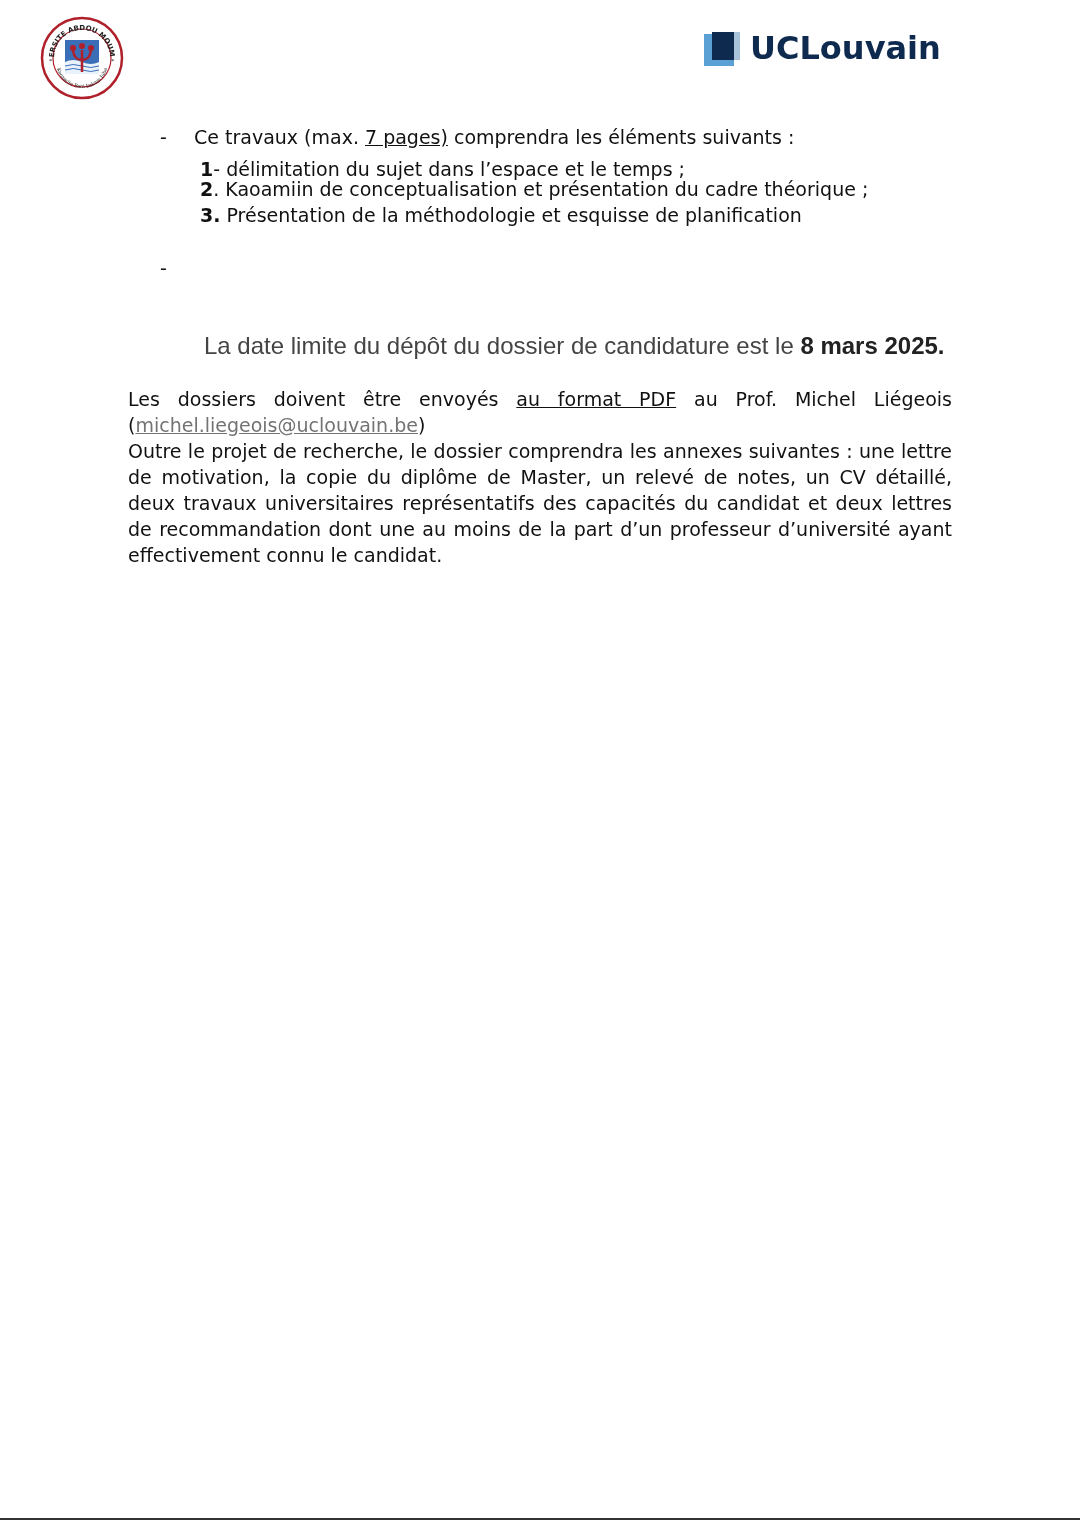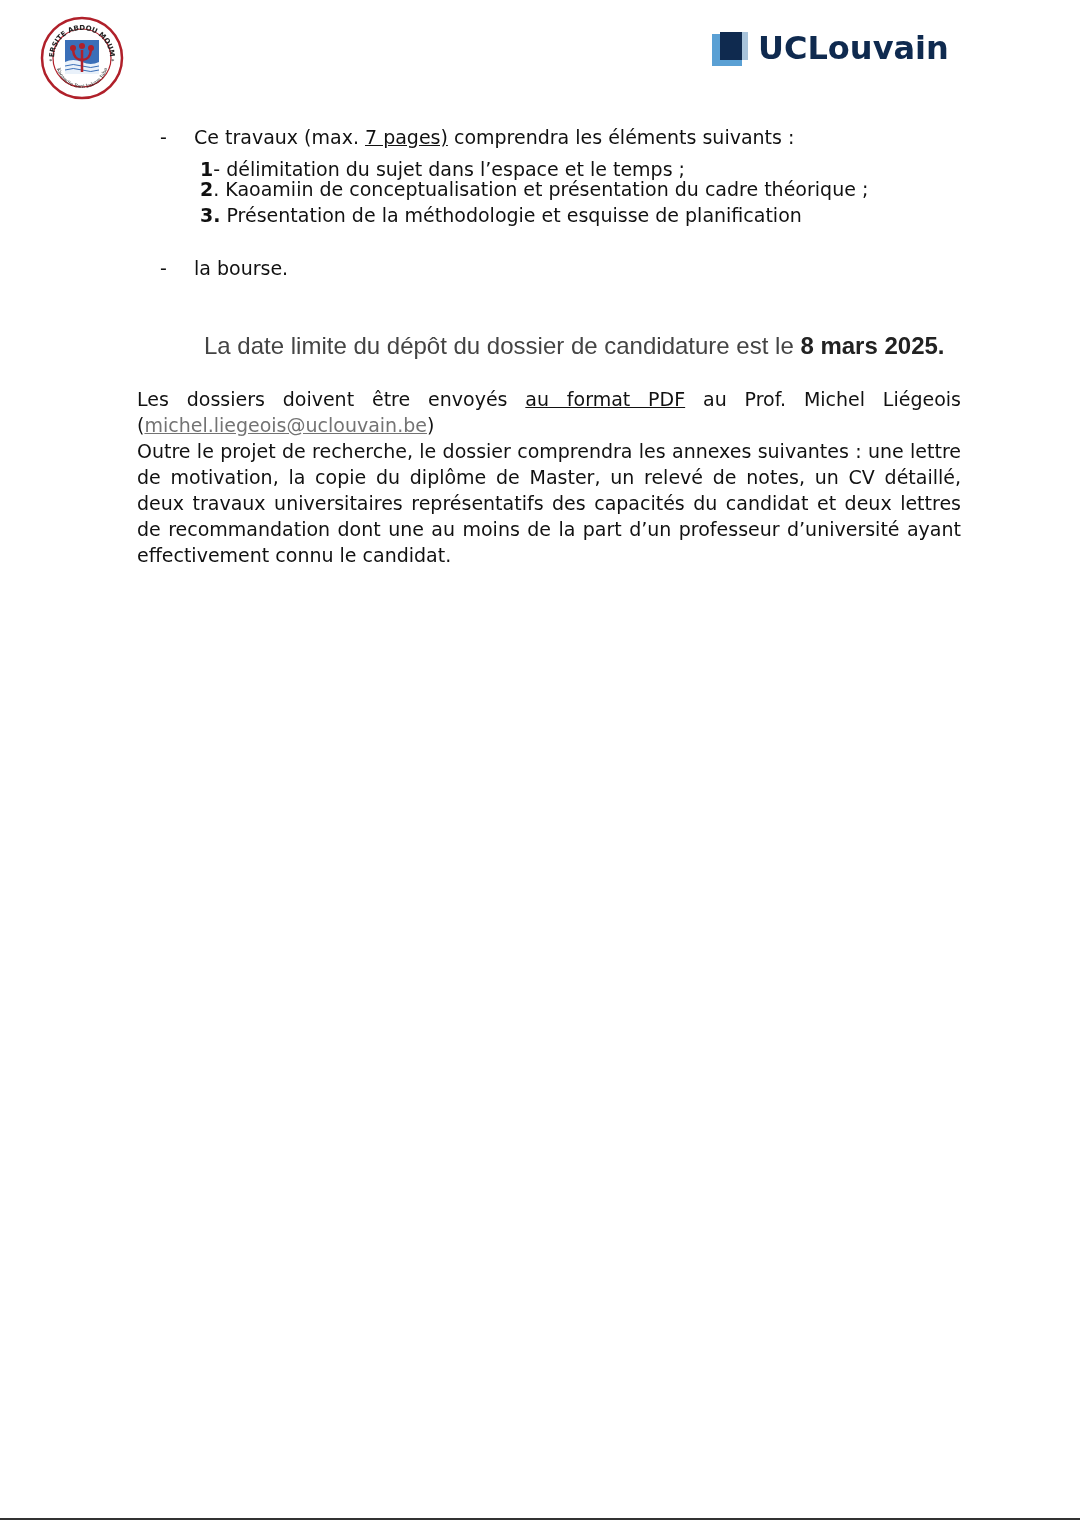--- a/index.html
+++ b/index.html
@@ -1,39 +1,39 @@
 <!DOCTYPE html>
 <html><head>
   <meta charset="utf-8">
   <style>
     html, body { margin: 0; padding: 0; background: #ffffff; }
     body { width: 1080px; height: 1522px; position: relative; overflow: hidden; color: #111; }
     .page { position: absolute; left: 0; top: 0; width: 1080px; height: 1520px; background: #fff; }
     .bottom-rule { position: absolute; left: 0; bottom: 0; width: 1080px; height: 2px; background: #333; }
 
     .logo-uam { position: absolute; left: 40px; top: 16px; width: 84px; height: 84px; }
-    .logo-ucl { position: absolute; left: 704px; top: 26px; height: 44px; display: flex; align-items: center; margin-left: 8px; }
+    .logo-ucl { position: absolute; left: 704px; top: 26px; height: 44px; display: flex; align-items: center; }
     .ucl-mark { position: relative; width: 38px; height: 36px; margin-right: 8px; }
     .ucl-mark .back { position: absolute; left: 0; top: 4px; width: 30px; height: 32px; background: #5aa0d4; }
     .ucl-mark .mid { position: absolute; left: 10px; top: 2px; width: 26px; height: 28px; background: #a8c3da; }
     .ucl-mark .front { position: absolute; left: 8px; top: 2px; width: 22px; height: 28px; background: #0f2a4f; }
     .ucl-text { font-family: "DejaVu Sans", sans-serif; font-weight: bold; font-size: 32px; color: #0f2a4f; letter-spacing: 0px; }
 
     .doc { font-family: "DejaVu Sans", sans-serif; font-size: 19px; line-height: 26px; color: #111; }
     .dash-item { position: absolute; left: 160px; width: 792px; }
     .dash { position: absolute; left: 0; top: 0; width: 20px; }
     .dash-text { position: absolute; left: 34px; right: 0; top: 0; text-align: justify; }
     .sub-item { position: absolute; left: 200px; }
     .u { text-decoration: underline; }
     b { font-weight: bold; }
 
     .deadline { position: absolute; left: 204px; top: 333px; font-family: "Liberation Sans", sans-serif; font-size: 24px; color: #444; }
     .deadline b { color: #222; }
 
-    .para { position: absolute; left: 128px; width: 824px; text-align: justify; text-align-last: left; margin-left: 9px; }
+    .para { position: absolute; left: 128px; width: 824px; text-align: justify; text-align-last: left; }
     .link { color: #737373; text-decoration: underline; }
     .justify-full { text-align-last: justify; }
   </style>
 </head>
 <body>
 
 <div class="page">
 
   <div class="logo-uam">
     <svg width="84" height="84" viewBox="0 0 84 84">
@@ -84,21 +84,20 @@
     <div class="sub-item" style="top:176px;">
       <b>2</b><span>. </span><span>Kaoamiin de conceptualisation et présentation du cadre théorique ;</span>
     </div>
     <div class="sub-item" style="top:202px;">
       <b>3.</b><span> </span><span>Présentation de la méthodologie et esquisse  de planification</span>
     </div>
 
     <div class="dash-item" style="top:255px; height:52px;">
       <span class="dash">-</span>
       <div class="dash-text">
-        <div>la bourse.</div>
       </div>
     </div>
 
     <div class="deadline">
       <span>La date limite du dépôt du dossier de candidature est le </span><b>8 mars 2025.</b>
     </div>
 
     <div class="para" style="top:386px;">
       <div class="justify-full"><span>Les dossiers doivent être envoyés </span><span class="u">au format PDF</span><span> au Prof. Michel Liégeois</span></div>
       <div><span>(</span><a class="link">michel.liegeois@uclouvain.be</a><span>)</span></div>

